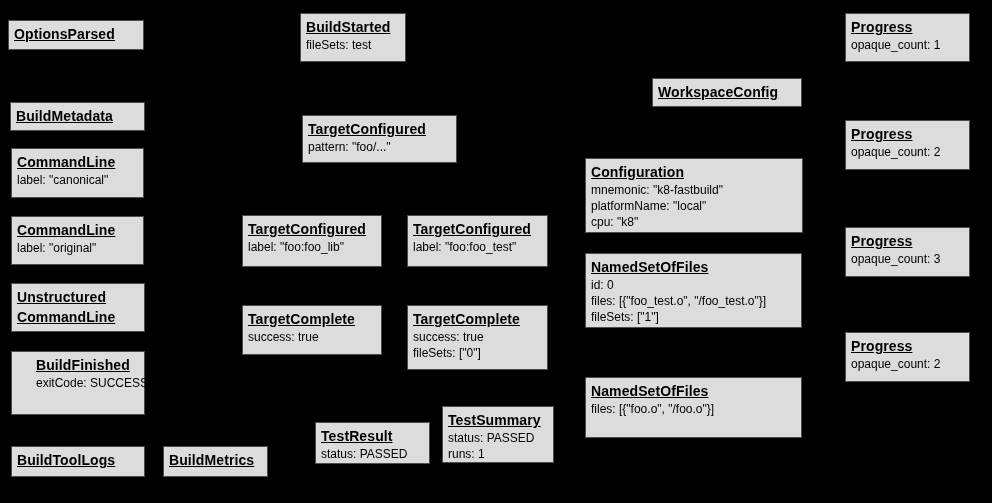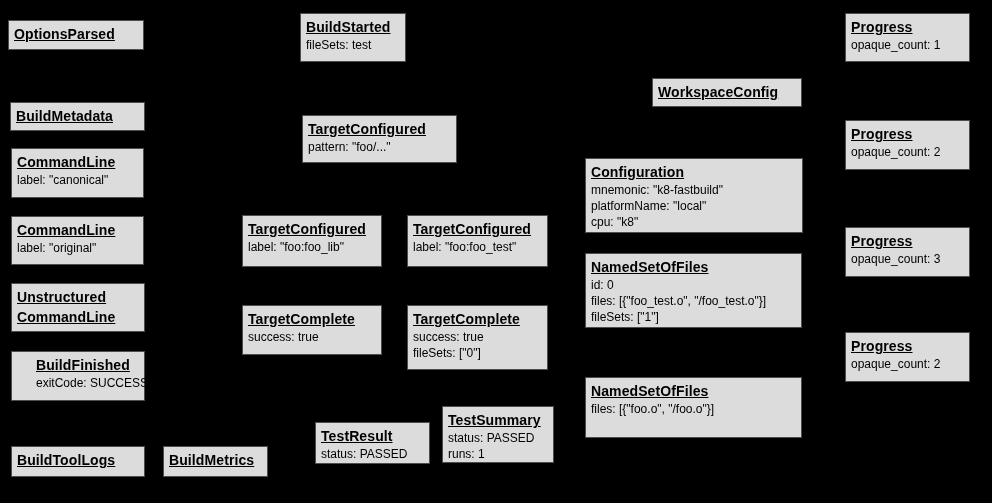--- a/index.html
+++ b/index.html
@@ -52,21 +52,21 @@
       <div class="node-field">label: "canonical"</div>
     </div>
     <div class="node" style="left: 11px; top: 216px; width: 133px; height: 49px;">
       <div class="node-title">CommandLine</div>
       <div class="node-field">label: "original"</div>
     </div>
     <div class="node" style="left: 11px; top: 283px; width: 134px; height: 49px;">
       <div class="node-title">Unstructured
 CommandLine</div>
     </div>
-    <div class="node" style="left: 11px; top: 351px; width: 134px; height: 50px; padding-left: 24px;">
+    <div class="node" style="left: 11px; top: 351px; width: 134px; height: 64px; padding-left: 24px;">
       <div class="node-title">BuildFinished</div>
       <div class="node-field">exitCode: SUCCESS</div>
     </div>
     <div class="node" style="left: 11px; top: 446px; width: 134px; height: 31px;">
       <div class="node-title">BuildToolLogs</div>
     </div>
     <div class="node" style="left: 163px; top: 446px; width: 105px; height: 31px;">
       <div class="node-title">BuildMetrics</div>
     </div>
     <div class="node" style="left: 300px; top: 13px; width: 106px; height: 49px;">

